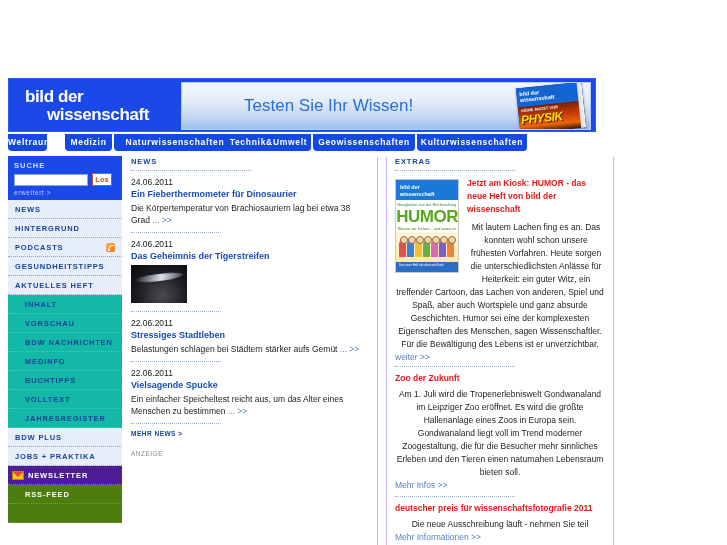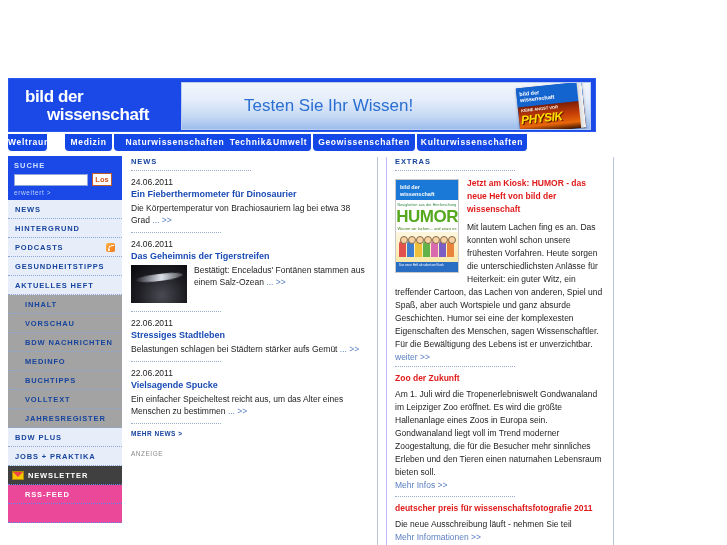--- a/index.html
+++ b/index.html
@@ -160,23 +160,23 @@
     color: #16439d;
     border-bottom: 1px dotted #8aa6d8;
     padding-left: 7px;
     box-sizing: border-box;
     cursor: pointer;
     position: relative;
     white-space: nowrap;
     background: #ffffff;
   }
   .nav-item.lvl0 { background: #e8eef9; }
-  .nav-item.lvl1 { padding-left: 17px; background: #a3a3a3; }
-  .nav-item.hl { background: #404040; color: #ffffff; border-bottom: 1px dotted #5f86e8; }
-  .nav-item.hl.lvl1 { background: #ec4899; color: #ffffff; }
+  .nav-item.lvl1 { padding-left: 17px; background: #14b8a6; }
+  .nav-item.hl { background: #4c1d95; color: #ffffff; border-bottom: 1px dotted #5f86e8; }
+  .nav-item.hl.lvl1 { background: #4d7c0f; color: #ffffff; }
   .rss-ico {
     position: absolute; right: 7px; top: 5px;
     width: 9px; height: 9px;
     background: linear-gradient(135deg,#ffb347,#f07818);
     border-radius: 2px;
   }
   .rss-ico::before {
     content:""; position:absolute; left:1.5px; bottom:1.5px;
     width:2px;height:2px;border-radius:50%;background:#fff;
   }
@@ -313,21 +313,21 @@
   }
   .mag-cover .c-foot span{
     display:block; color:#fff; font-size:3px; padding:1px 0 0 3px;
   }
 
   .ex-head-red {
     color: #e01b1b; font-size: 8.5px; font-weight: bold;
     line-height: 13px; margin-bottom: 5px;
   }
   .ex-body {
-    font-size: 8.5px; color: #1d1d1d; line-height: 13px;
+    font-size: 8.5px; color: #1d1d1d; line-height: 13px; text-align: center;
   }
   .ex-link {
     font-size: 8.5px; color: #5a7fc0; margin-top: 1px;
   }
   .ex-block { margin-bottom: 6px; }
   .ex-head-red2 {
     color: #e01b1b; font-size: 8.5px; font-weight: bold;
     margin-bottom: 5px;
   }
 </style>
@@ -404,21 +404,20 @@
         <div class="news-item clearfix">
           <div class="news-date">24.06.2011</div>
           <div class="news-head">Ein Fieberthermometer für Dinosaurier</div>
           <div class="news-body"><span>Die Körpertemperatur von Brachiosauriern lag bei etwa 38 Grad</span> <span class="news-more">... &gt;&gt;</span></div>
         </div>
         <hr class="hr-dot short">
         <div class="news-item clearfix">
           <div class="news-date">24.06.2011</div>
           <div class="news-head">Das Geheimnis der Tigerstreifen</div>
           <div class="news-thumb"></div>
-          <div class="news-body"><span>Bestätigt: Enceladus' Fontänen stammen aus einem Salz-Ozean</span> <span class="news-more">... &gt;&gt;</span></div>
         </div>
         <hr class="hr-dot short">
         <div class="news-item clearfix">
           <div class="news-date">22.06.2011</div>
           <div class="news-head">Stressiges Stadtleben</div>
           <div class="news-body"><span>Belastungen schlagen bei Städtern stärker aufs Gemüt</span> <span class="news-more">... &gt;&gt;</span></div>
         </div>
         <hr class="hr-dot short">
         <div class="news-item clearfix">
           <div class="news-date">22.06.2011</div>

